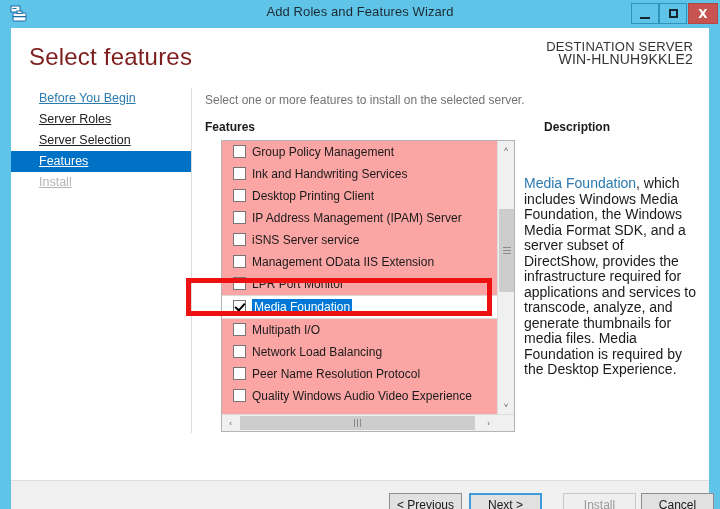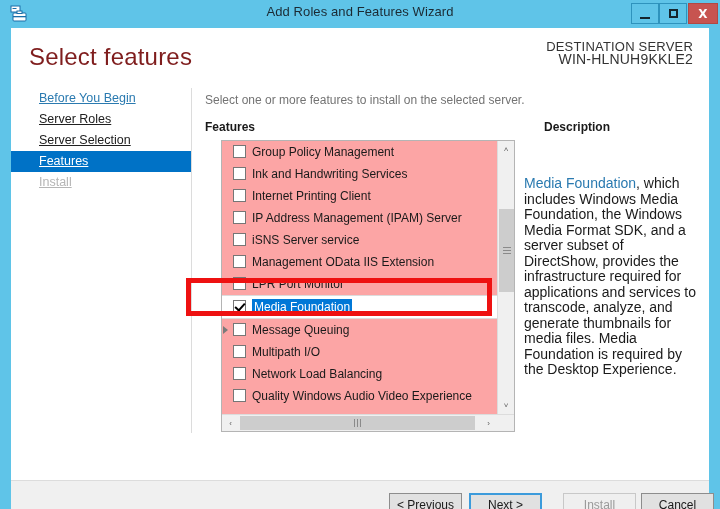--- a/index.html
+++ b/index.html
@@ -472,29 +472,29 @@
 
     <div id="main">
       <div id="instruction">Select one or more features to install on the selected server.</div>
       <div id="features-label">Features</div>
       <div id="desc-label">Description</div>
 
       <div id="listbox">
         <div id="list-inner">
             <div class="feat-row"><span class="cb"></span><span class="label-text">Group Policy Management</span></div>
             <div class="feat-row"><span class="cb"></span><span class="label-text">Ink and Handwriting Services</span></div>
-            <div class="feat-row"><span class="cb"></span><span class="label-text">Internet Printing Client</span></div>
+            <div class="feat-row"><span class="cb"></span><span class="label-text">Desktop Printing Client</span></div>
             <div class="feat-row"><span class="cb"></span><span class="label-text">IP Address Management (IPAM) Server</span></div>
             <div class="feat-row"><span class="cb"></span><span class="label-text">iSNS Server service</span></div>
             <div class="feat-row"><span class="cb"></span><span class="label-text">Management OData IIS Extension</span></div>
             <div class="feat-row"><span class="cb"></span><span class="label-text">LPR Port Monitor</span></div>
             <div class="feat-row selected"><span class="cb checked"></span><span class="label-text">Media Foundation</span></div>
-            <div class="feat-row"><span class="expander"></span><span class="cb"></span><span class="label-text">Message Queuing</span></div>
             <div class="feat-row"><span class="cb"></span><span class="label-text">Multipath I/O</span></div>
             <div class="feat-row"><span class="cb"></span><span class="label-text">Network Load Balancing</span></div>
+            <div class="feat-row"><span class="cb"></span><span class="label-text">Peer Name Resolution Protocol</span></div>
             <div class="feat-row"><span class="cb"></span><span class="label-text">Quality Windows Audio Video Experience</span></div>
           </div>
 
         <div id="vscroll">
           <div class="sb-arrow" id="vs-up">˄</div>
           <div id="vs-thumb">
               <div class="grip"></div>
             </div>
           <div class="sb-arrow" id="vs-down">˅</div>
         </div>

